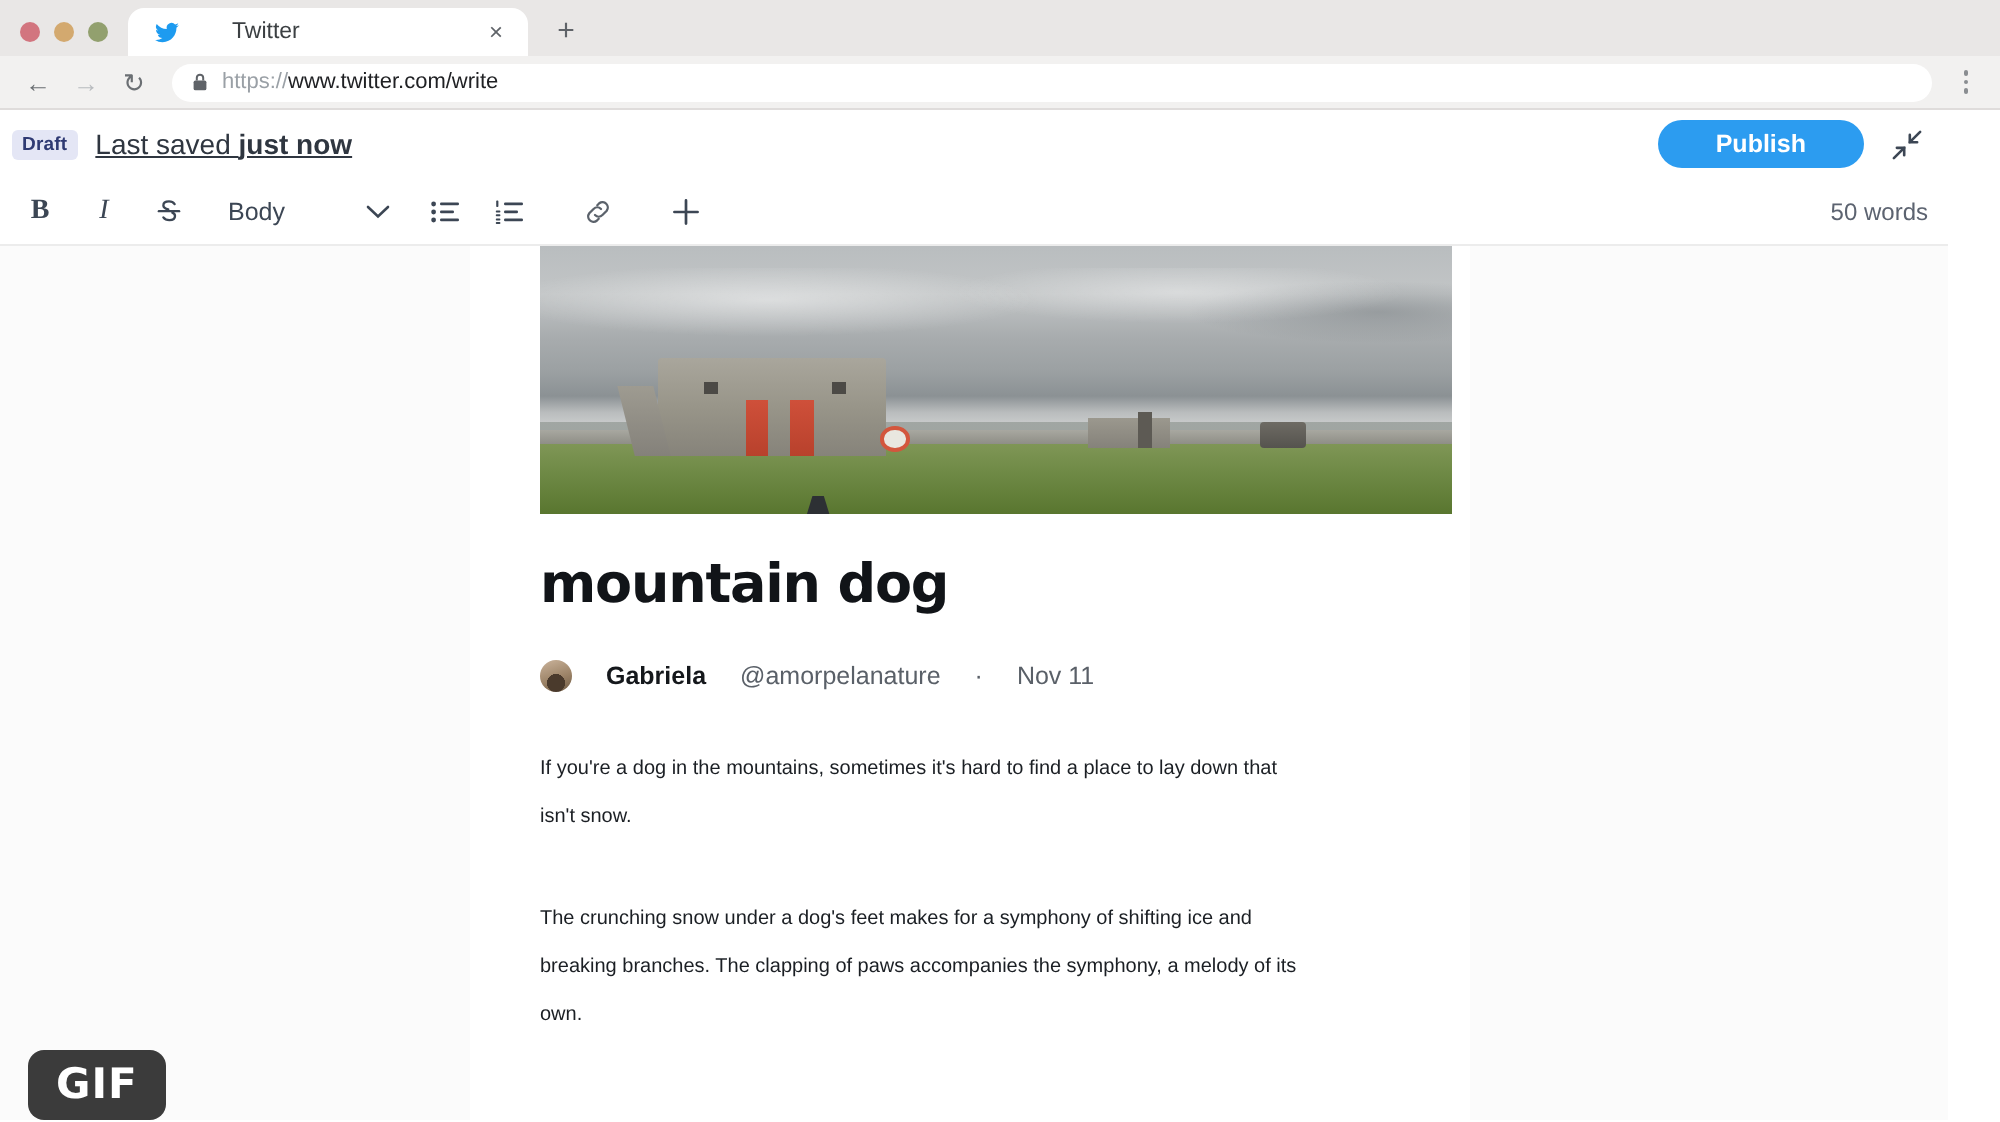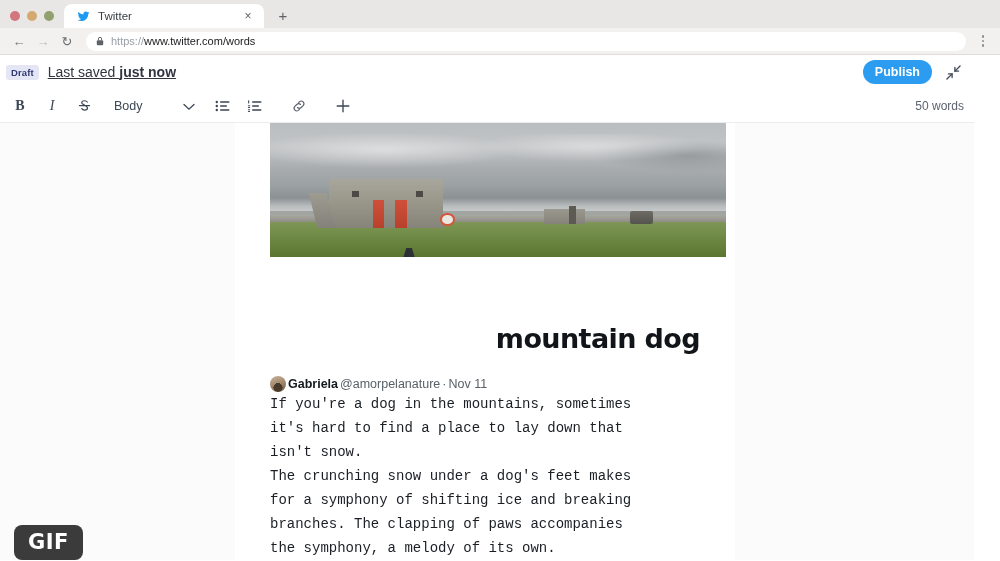--- a/index.html
+++ b/index.html
@@ -31,21 +31,21 @@
   .dot-green  { background:#92a06e; }
 
   .tab {
     height:24px;
     min-width:200px;
     background:#ffffff;
     border-radius:8px 8px 0 0;
     display:flex;
     align-items:center;
     padding:0 8px 0 12px;
-    gap:8px;
+    gap:26px;
     position:relative;
   }
   .tab-favicon { width:14px; height:14px; flex:0 0 14px; display:flex; align-items:center; justify-content:center; }
   .tab-title {
     flex:1;
     font-size:11.5px;
     color:#3c4043;
     white-space:nowrap;
     overflow:hidden;
     text-overflow:ellipsis;
@@ -131,21 +131,21 @@
     margin-left:9px;
     text-decoration:underline;
   }
   .saved-text b { font-weight:bold; }
   .status-spacer { flex:1; }
   .publish-btn {
     background:#2c9cf0;
     color:#ffffff;
     font-size:12.5px;
     font-weight:bold;
-    padding:6px 12px;
+    padding:6px 29px;
     border-radius:14px;
     line-height:1;
   }
   .collapse-btn {
     width:22px; height:22px;
     display:flex; align-items:center; justify-content:center;
     margin-left:10px;
   }
 
   .format-bar {
@@ -290,50 +290,49 @@
     background:#2d3034;
     clip-path:polygon(30% 0,70% 0,100% 100%,0 100%);
   }
 
   .article { padding:0 35px; }
   .doc-title {
     font-size:27px;
     font-weight:bold;
     color:#111418;
     letter-spacing:-0.6px;
-    margin-top:66px;
+    margin-top:20px;
     font-family:"DejaVu Sans", sans-serif;
-    text-align:right;
   }
   .byline {
     display:flex;
     align-items:center;
-    gap:2px;
+    gap:17px;
     margin-top:22px;
     font-size:12.5px;
   }
   .avatar {
     width:16px; height:16px;
     border-radius:50%;
     background:
       radial-gradient(circle at 50% 72%, #4a3a2c 0 32%, transparent 33%),
       linear-gradient(160deg,#cbb49c 0%,#9d8468 55%,#6e5a44 100%);
     flex:0 0 16px;
   }
   .author-name { font-weight:bold; color:#15181c; }
   .author-handle { color:#5a6068; }
   .byline-dot { color:#5a6068; }
   .byline-date { color:#5a6068; }
 
   .body-p {
-    font-size:14px;
+    font-size:10px;
     line-height:24px;
     color:#1b1f24;
+    margin-top:27px;
     max-width:380px;
-    font-family:Liberation Mono, monospace;
   }
 
   
   .gif-badge {
     position:absolute;
     left:14px; bottom:0;
     background:#3b3b3b;
     color:#ffffff;
     font-size:21px;
     font-weight:bold;
@@ -374,21 +373,21 @@
     <div class="nav-btn disabled">→</div>
     <div class="nav-btn">↻</div>
 
     <div class="omnibox">
       <span class="lock-icon">
         <svg width="8" height="10" viewBox="0 0 10 12" aria-hidden="true">
           <rect x="1" y="5" width="8" height="6.2" rx="1.2" fill="#5f6368"></rect>
           <path d="M3 5V3.4a2 2 0 0 1 4 0V5" fill="none" stroke="#5f6368" stroke-width="1.25"></path>
         </svg>
       </span>
-      <span class="url-text"><span class="url-scheme">https://</span><span>www.twitter.com/words</span></span>
+      <span class="url-text"><span class="url-scheme">https://</span><span>www.twitter.com/write</span></span>
     </div>
 
     <div class="kebab">
       <i></i>
         <i></i>
         <i></i>
     </div>
   </div>
 </div>
 

